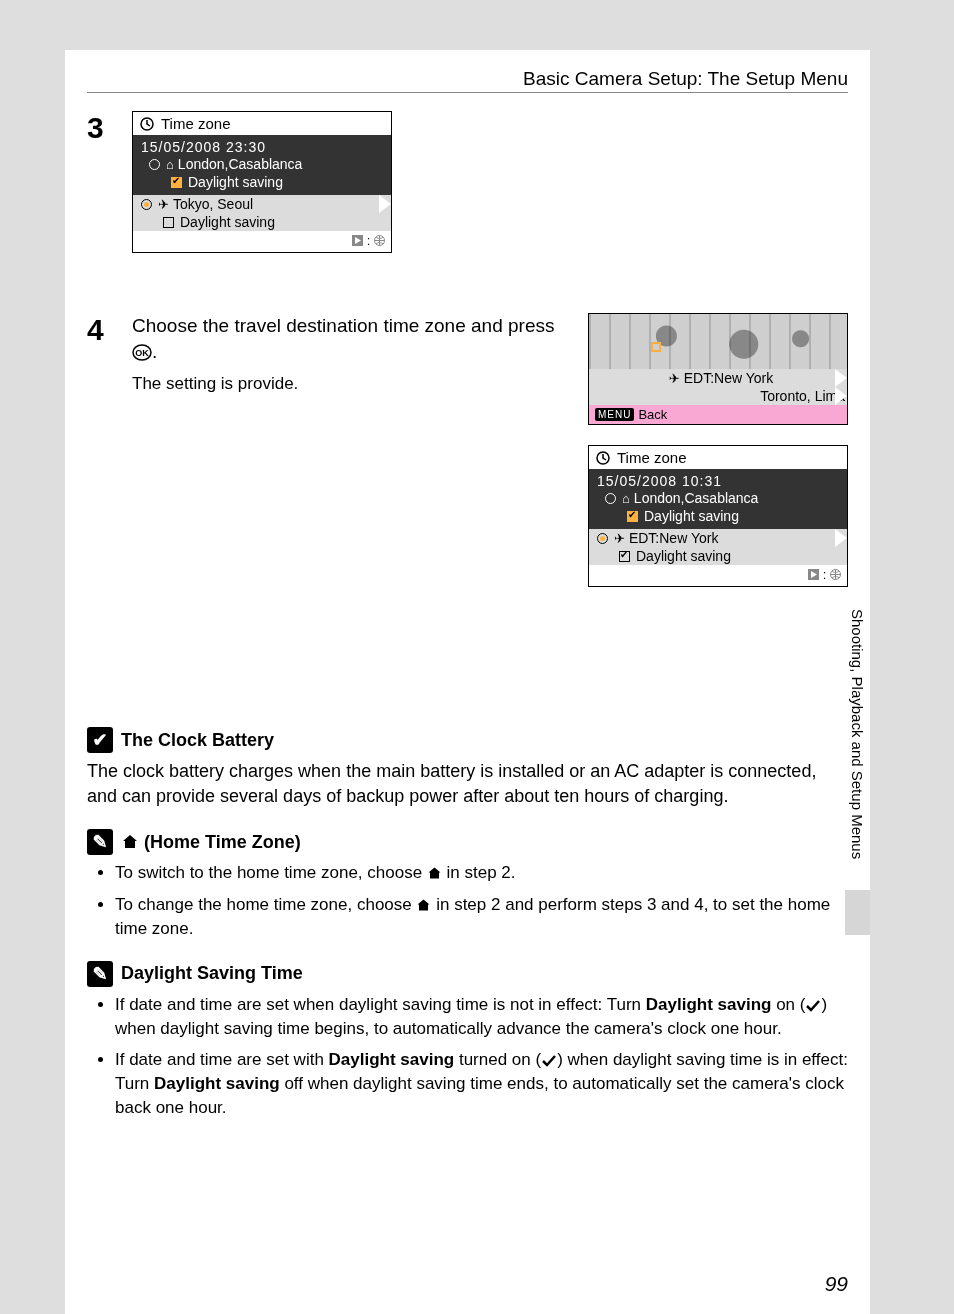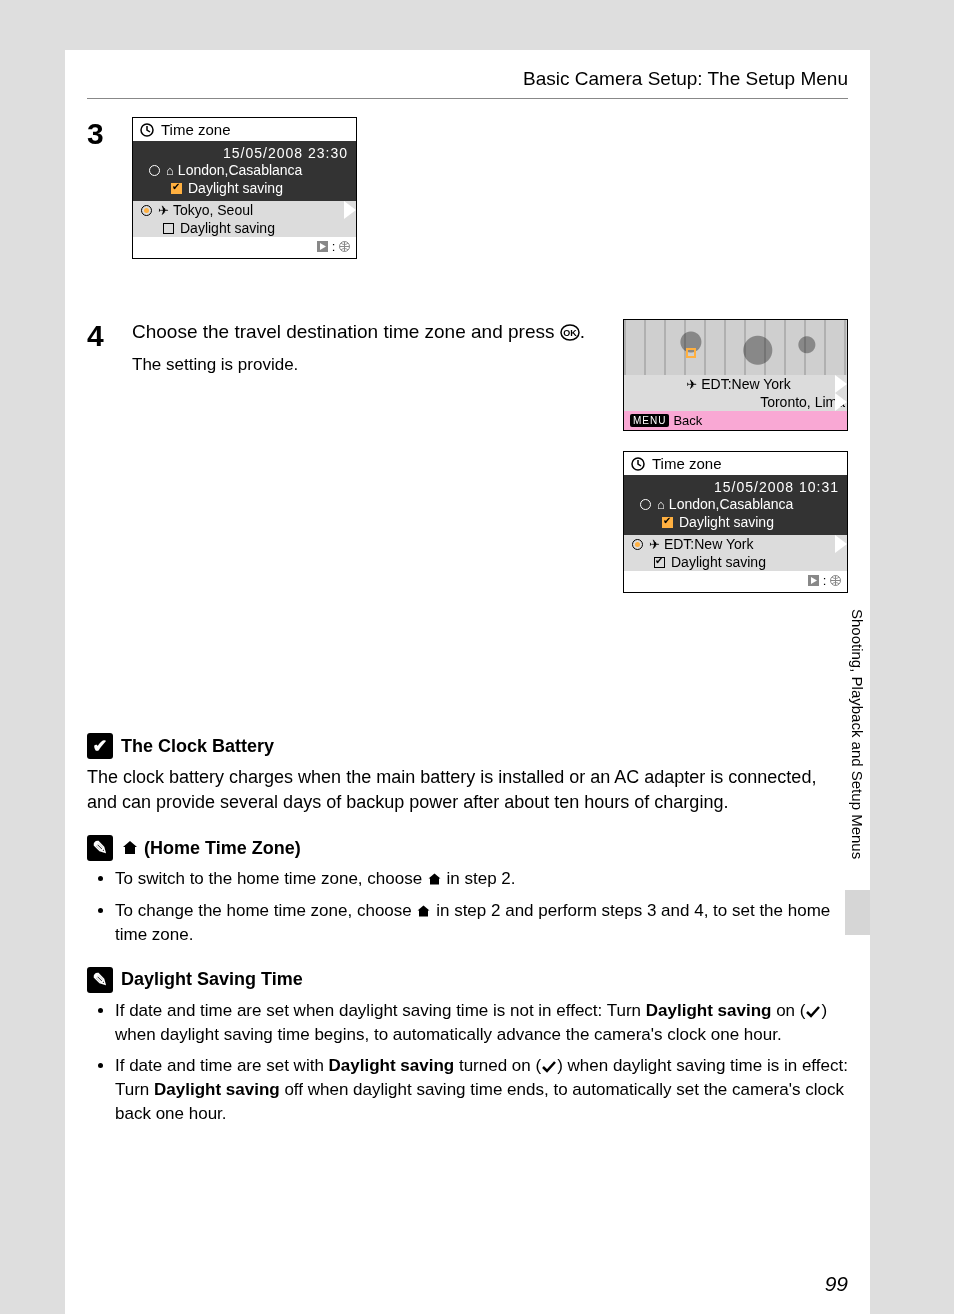--- a/index.html
+++ b/index.html
@@ -18,21 +18,21 @@
     left: 65px;
     top: 50px;
     width: 805px;
     height: 1264px;
     padding: 18px 22px 0 22px;
   }
   .header-title {
     text-align: right;
     font-size: 19px;
     padding-right: 0;
-    margin-bottom: 8px;
+    margin-bottom: 2px;
   }
   hr.top-rule { border: none; border-top: 1px solid #888; margin-bottom: 18px; }
 
   .step { display: flex; margin-bottom: 40px; }
   .step-num {
     font-size: 30px;
     font-weight: bold;
     width: 45px;
     flex-shrink: 0;
     line-height: 1;
@@ -44,42 +44,42 @@
     margin-bottom: 8px;
     line-height: 1.35;
   }
   .step-body {
     font-size: 17px;
     line-height: 1.45;
     margin-bottom: 10px;
   }
 
   
-  .lcd-col { width: 225px; flex-shrink: 0; }
+  .lcd-col { width: 260px; flex-shrink: 0; }
   .lcd {
     border: 1px solid #000;
     background: #fff;
     font-family: Arial, sans-serif;
     font-size: 14px;
     margin-bottom: 20px;
     position: relative;
   }
   .lcd-title {
     display: flex;
     align-items: center;
     gap: 6px;
     padding: 3px 6px;
     font-size: 15px;
   }
   .lcd-dark {
     background: #333;
     color: #fff;
     padding: 4px 8px;
   }
-  .lcd-dark .dt { text-align: right; font-size: 14px; letter-spacing: 1px; }
+  .lcd-dark .dt { text-align: left; font-size: 14px; letter-spacing: 1px; }
   .lcd-row {
     display: flex;
     align-items: center;
     gap: 4px;
     font-size: 14px;
     padding: 1px 2px 1px 8px;
   }
   .lcd-row.light { background:#dcdcdc; color:#000; position:relative; }
   .lcd-row.light.arrow::after{
     content:"";

